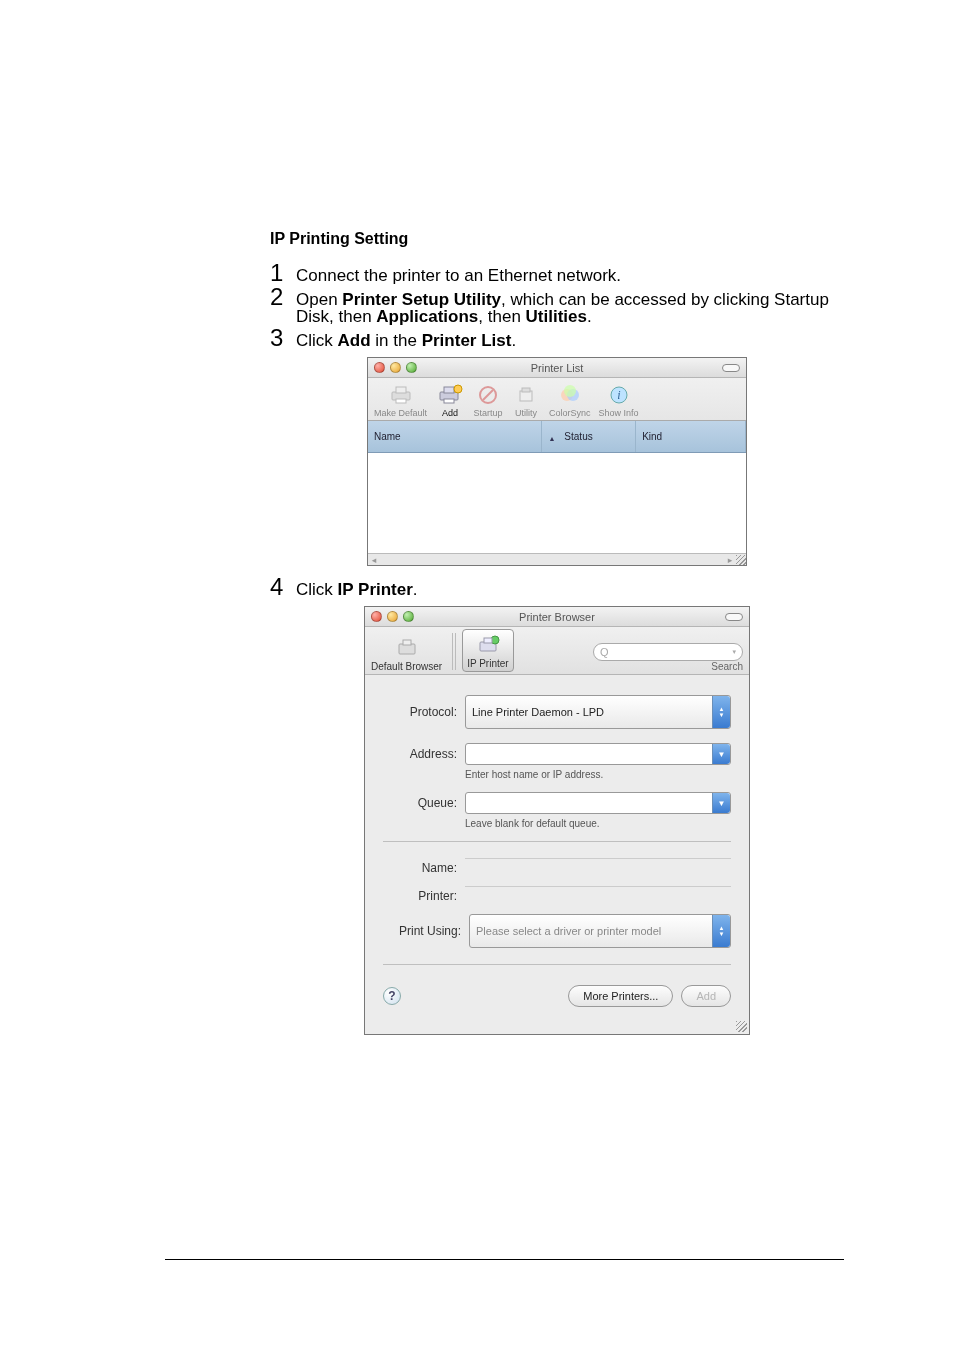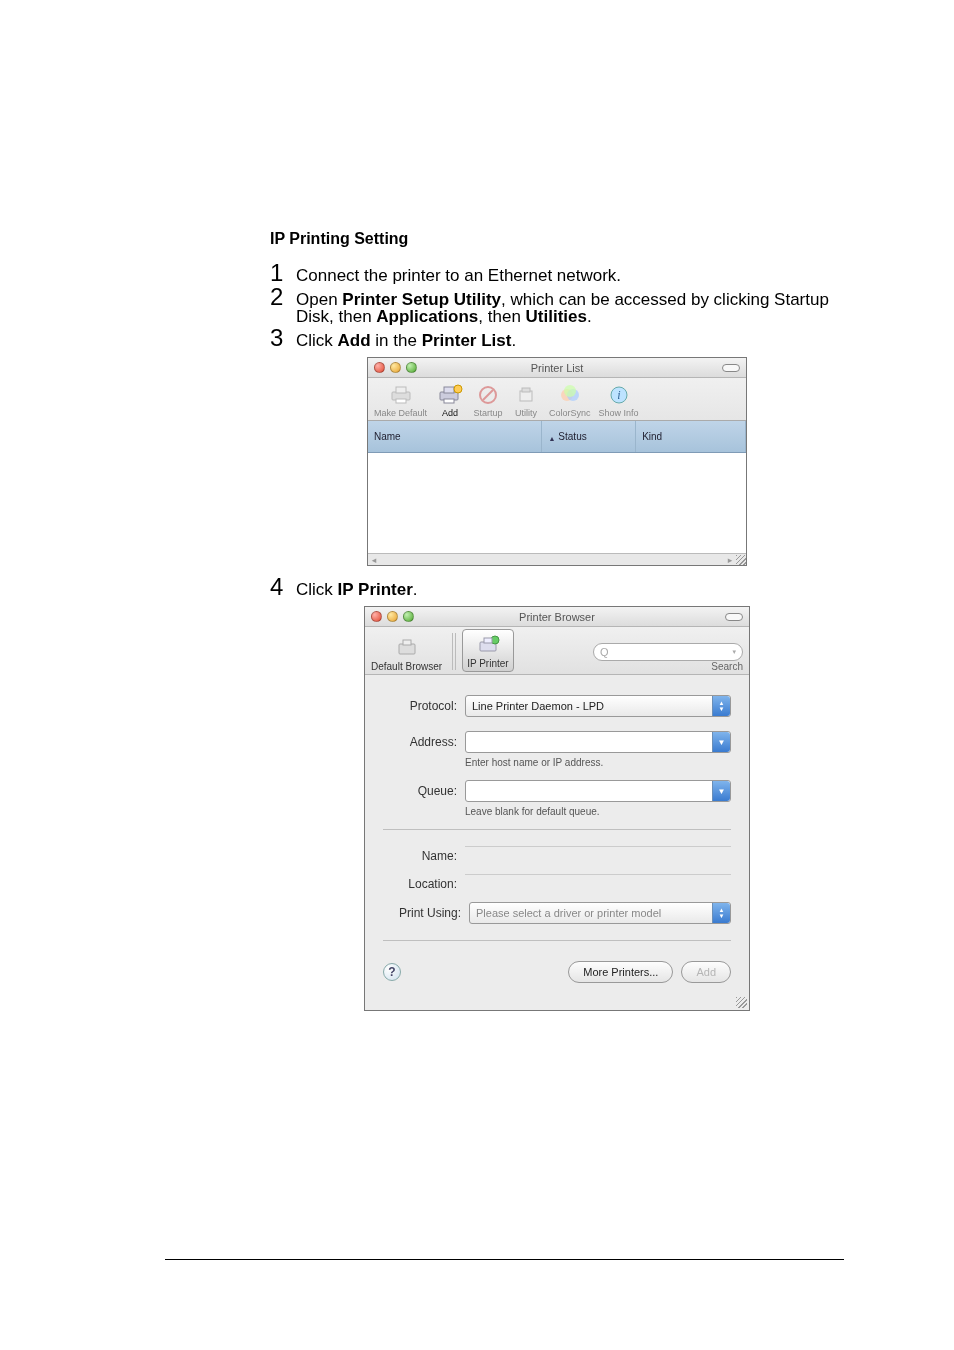--- a/index.html
+++ b/index.html
@@ -79,21 +79,21 @@
 
   .list-header {
     display: flex;
     background: linear-gradient(#bfd4e8, #a7c3db);
     border-bottom: 1px solid #7f9bb6;
     font-size: 10px;
     color: #223;
   }
   .list-header .col { padding: 10px 6px; border-right: 1px solid #9ab5cc; }
   .col-name { flex: 2; }
-  .col-status { flex: 1; display:flex; gap:3px; align-items:flex-end;}
+  .col-status { flex: 1; display:flex; gap:9px; align-items:flex-end;}
   .col-kind { flex: 1.2; border-right:none; }
   .list-body { height: 100px; background: #fff; }
   .list-footer {
     height: 12px;
     background: #e8e8e8;
     border-top: 1px solid #bbb;
     display: flex;
     justify-content: space-between;
   }
   .list-footer .arrowL, .list-footer .arrowR { width: 12px; text-align:center; color:#999; font-size:9px; line-height:12px;}
@@ -116,21 +116,21 @@
      repeating-linear-gradient(90deg, #bbb 0 1px, transparent 1px 3px);}
   .search-wrap { margin-left:auto; display:flex; flex-direction:column; align-items:flex-end; font-size:10px; color:#666;}
   .searchbox { width:150px; height:18px; border:1px solid #aaa; border-radius:9px; background:#fff; display:flex; align-items:center; padding:0 6px; color:#aaa; font-size:11px;}
   .searchbox .mag { margin-right:auto; }
 
   .form-area { padding: 20px 18px 6px 18px; }
   .form-row { display:flex; align-items:center; margin-bottom: 8px; }
   .form-row.gap { margin-bottom: 14px; }
   .f-label { width: 74px; text-align:right; margin-right:8px; font-size:12px; color:#333; }
   .select {
-    flex:1; height:22px; background:linear-gradient(#fff,#e9e9e9);
+    flex:1; height:34px; background:linear-gradient(#fff,#e9e9e9);
     border:1px solid #999; border-radius:3px; display:flex; align-items:center;
     padding:0 6px; font-size:11px; color:#222; position:relative;
   }
   .select.dim { color:#888; }
   .select .arrows {
      position:absolute; right:0; top:0; bottom:0; width:18px;
      background: linear-gradient(#7fb4ec,#3a7bd0);
      border-left:1px solid #6a8fb8; border-radius:0 3px 3px 0;
      display:flex; flex-direction:column; align-items:center; justify-content:center; color:#fff; font-size:6px; line-height:6px;
   }
@@ -363,21 +363,21 @@
       </div>
       <div class="hint">Leave blank for default queue.</div>
 
       <hr class="hr">
 
       <div class="form-row">
         <div class="f-label">Name:</div>
         <div class="readonly"></div>
       </div>
       <div class="form-row">
-        <div class="f-label">Location:</div>
+        <div class="f-label">Printer:</div>
         <div class="readonly"></div>
       </div>
       <div class="form-row">
         <div class="f-label" style="width:78px">Print Using:</div>
         <div class="select dim">
           <span>Please select a driver or printer model</span>
           <span class="arrows">
               <span>▲</span>
               <span>▼</span>
             </span>

